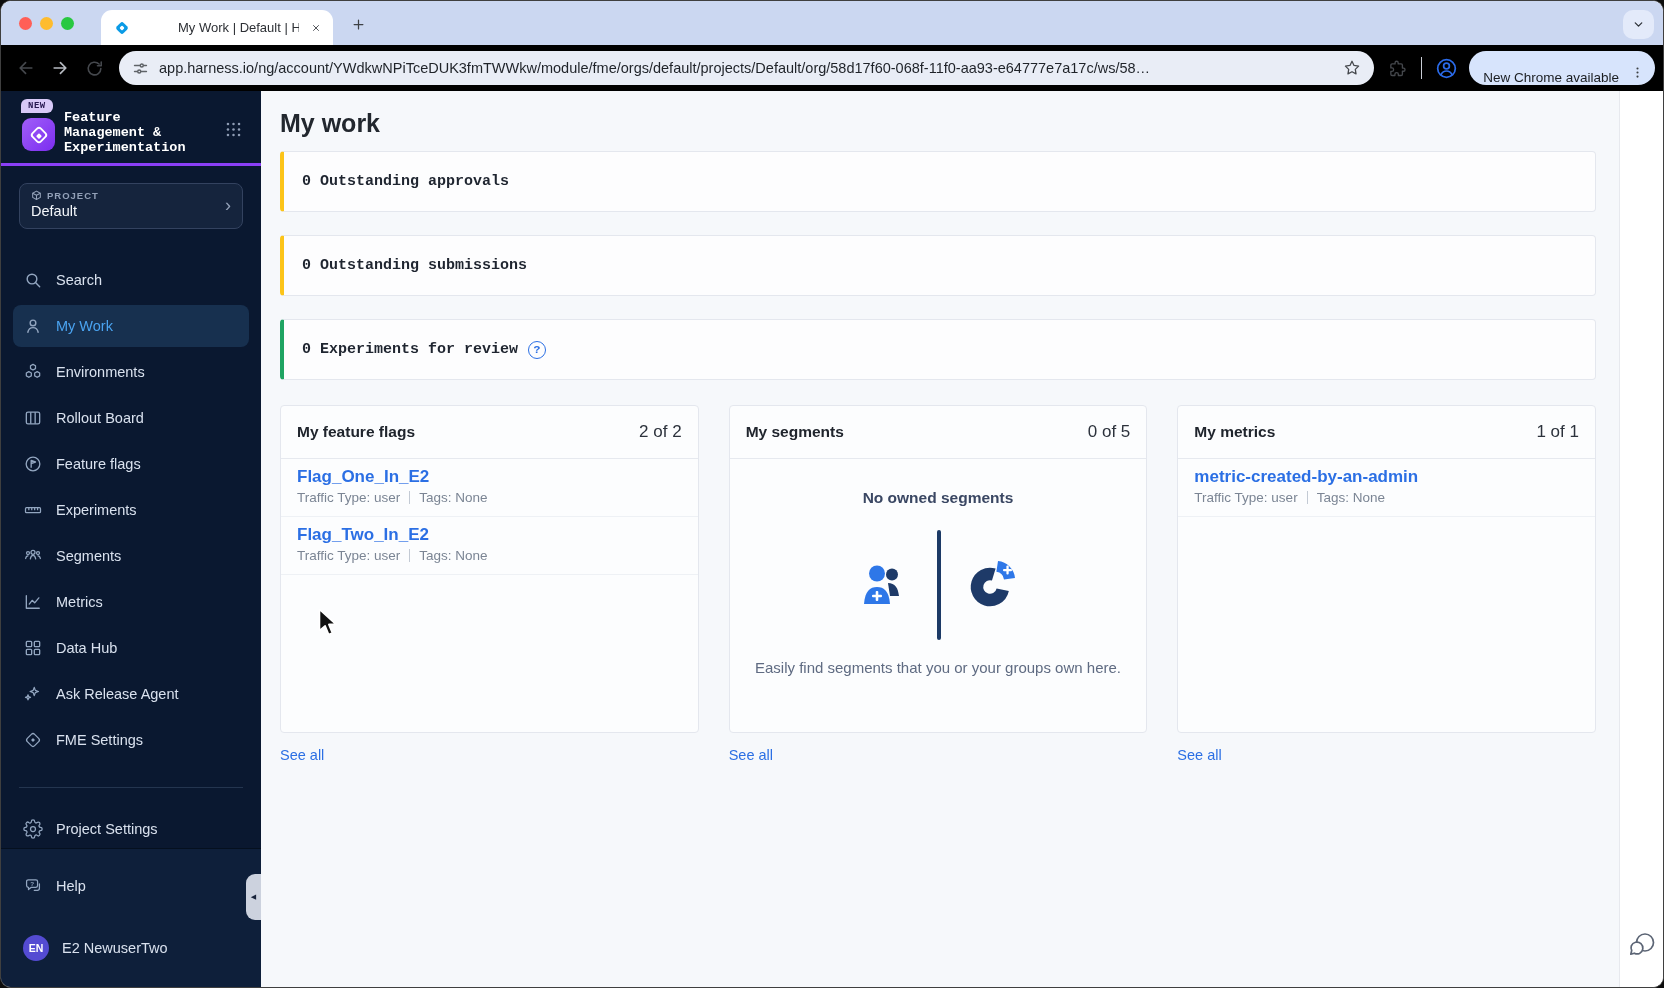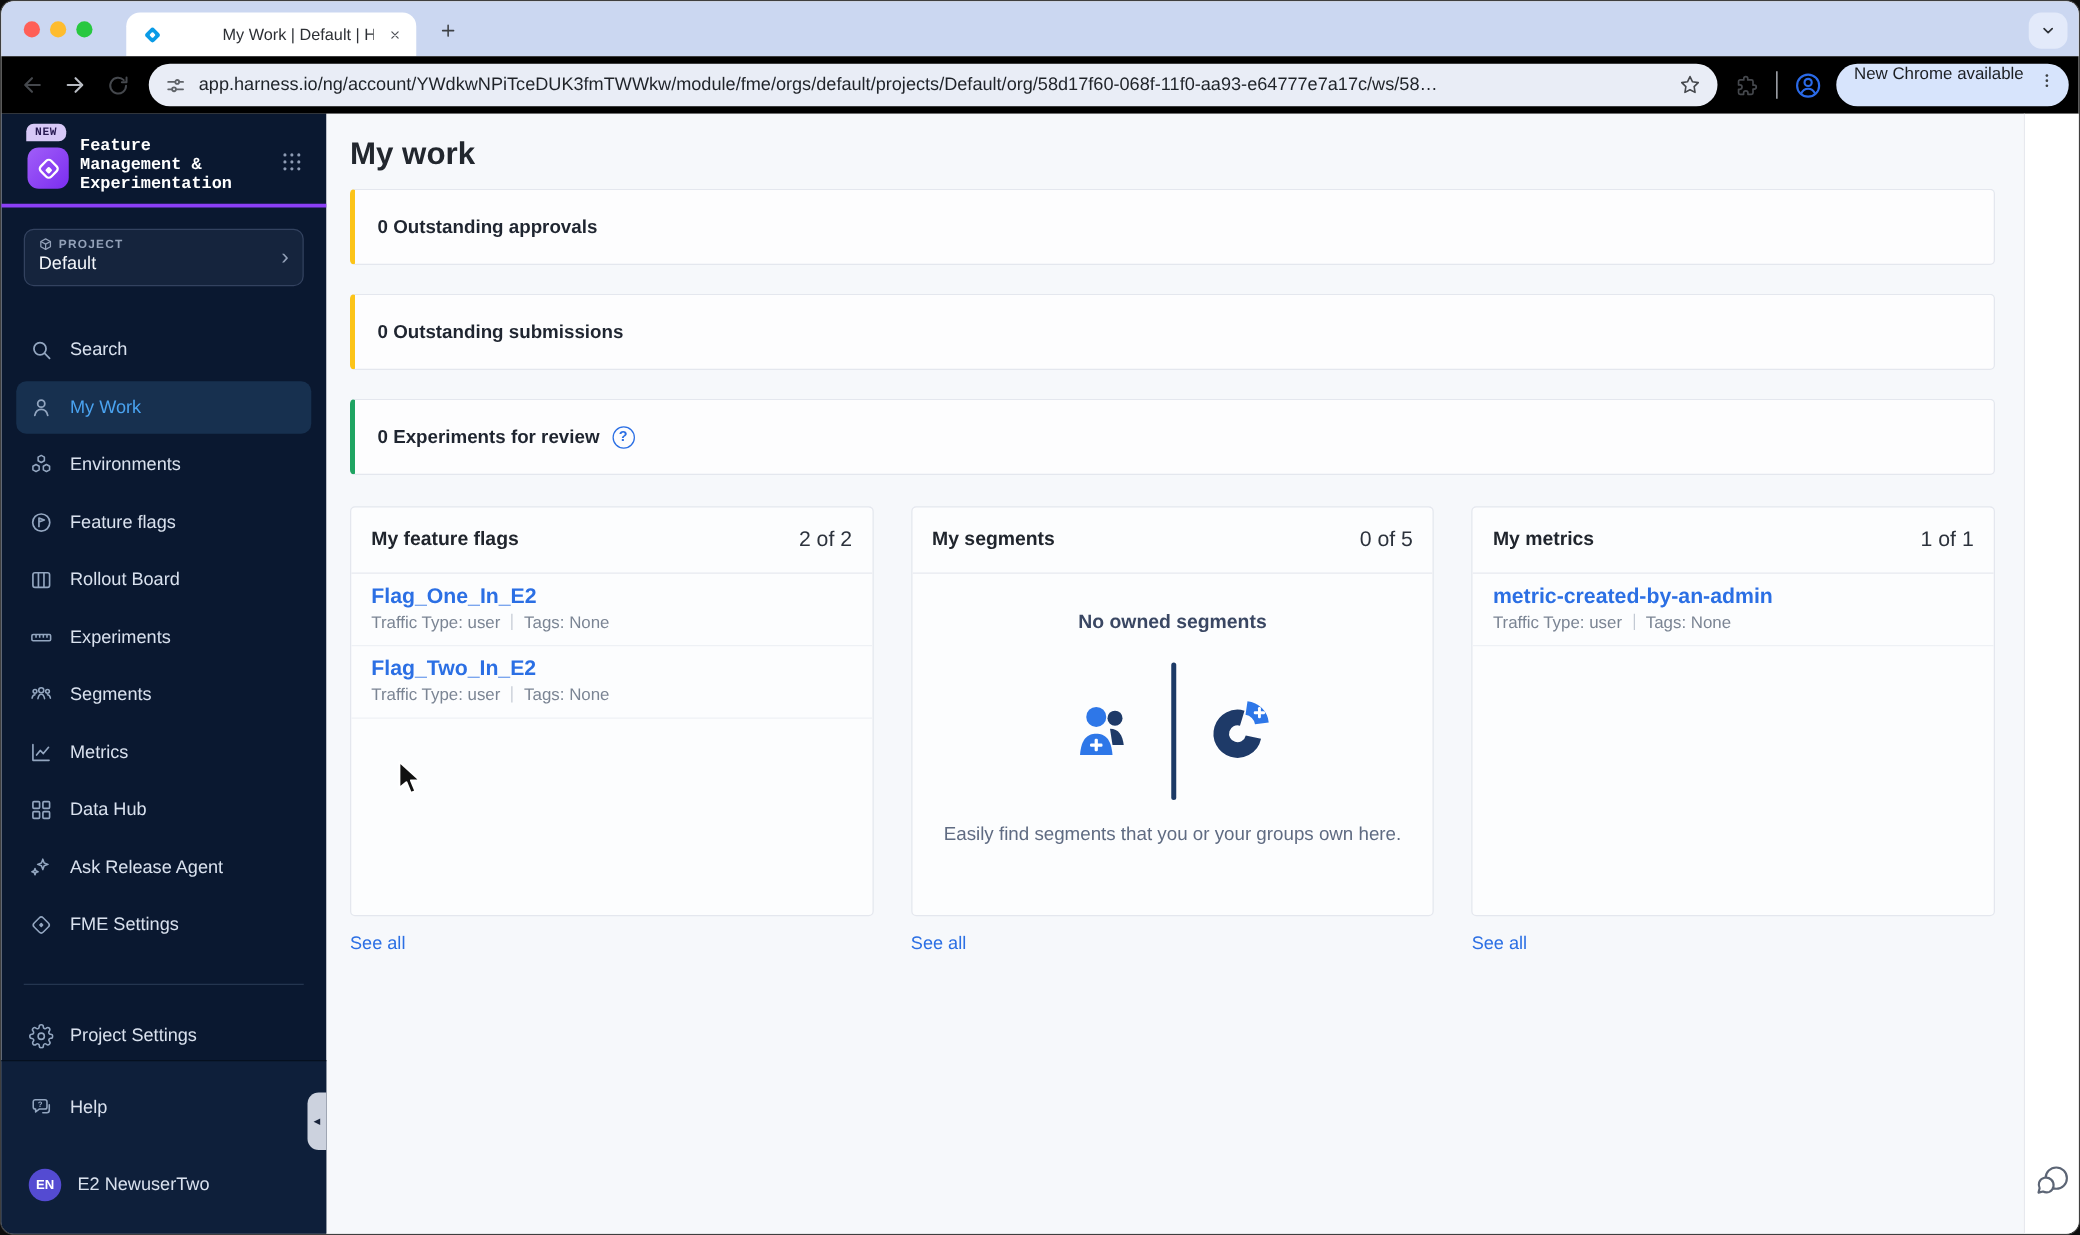--- a/index.html
+++ b/index.html
@@ -16,21 +16,21 @@
   .tab-close { width:18px; height:18px; display:flex; align-items:center; justify-content:center; border-radius:50%; cursor:pointer; }
   .newtab { position:absolute; left:346px; top:12px; width:22px; height:22px; display:flex; align-items:center; justify-content:center; cursor:pointer; }
   .tabsearch { position:absolute; right:9px; top:9px; width:31px; height:29px; border-radius:10px; background:#e3eafa; display:flex; align-items:center; justify-content:center; cursor:pointer; }
 
   
   .toolbar { position:absolute; top:44px; left:0; right:0; height:46px; background:#000000; display:flex; align-items:center; padding:0 8px; }
   .tb-btn { width:34px; height:34px; display:flex; align-items:center; justify-content:center; border-radius:50%; cursor:pointer; flex-shrink:0; }
   .urlbar { flex:1; height:34px; margin:0 6px 0 8px; background:#e9edf6; border-radius:17px; display:flex; align-items:center; padding:0 8px 0 13px; gap:10px; min-width:0; }
   .url-text { flex:1; font-size:14.5px; color:#1f2329; white-space:nowrap; overflow:hidden; }
   .tb-divider { width:1px; height:22px; background:#c9cdd5; margin:0 7px; flex-shrink:0; }
-  .update-pill { height:34px; border-radius:17px; background:#d7e4fc; display:flex; align-items:flex-start; padding:0 5px 0 14px; gap:5px; margin-left:6px; cursor:pointer; flex-shrink:0; }
+  .update-pill { height:34px; border-radius:17px; background:#d7e4fc; display:flex; align-items:flex-end; padding:0 5px 0 14px; gap:5px; margin-left:6px; cursor:pointer; flex-shrink:0; }
   .update-pill .lbl { font-size:13.5px; font-weight:500; color:#1b1e22; white-space:nowrap; }
 
   
   .app { position:absolute; top:90px; left:0; right:0; bottom:0; display:flex; }
 
   
   .sidebar { width:260px; flex-shrink:0; background:#0a1830; position:relative; color:#d9e1ee; }
   .mod-header { position:relative; height:75px; border-bottom:3px solid #8b3ff6;font-family:Liberation Mono, monospace; }
   .new-badge { position:absolute; left:20px; top:8px; background:#d8c9f7; color:#281a52; font-size:9px; font-weight:700; letter-spacing:.5px; padding:2px 7px; border-radius:6px 6px 6px 0; }
   .mod-logo { position:absolute; left:21px; top:27px; width:33px; height:33px; border-radius:9px; background:linear-gradient(135deg,#a15ef8,#7b2df0); display:flex; align-items:center; justify-content:center; }
@@ -48,21 +48,21 @@
   .nav-divider { margin:26px 18px 0; border-top:1px solid #24354f; }
   .proj-settings { margin:20px 12px 0; }
   .sidebar-bottom { position:absolute; left:0; right:0; bottom:0; height:139px; background:#0e1f3a; border-top:1px solid #05101f; padding:16px 12px 0; }
   .user-row { margin-top:20px; }
   .avatar { width:26px; height:26px; border-radius:50%; background:#544bd2; color:#fff; font-size:10.5px; font-weight:700; display:flex; align-items:center; justify-content:center; flex-shrink:0; }
   .collapse-handle { position:absolute; right:0; top:783px; width:15px; height:46px; background:#ccd2de; border-radius:9px 0 0 9px; display:flex; align-items:center; justify-content:center; font-size:7px; color:#17233a; cursor:pointer; z-index:5; }
 
   
   .content { flex:1; background:#f6f8fb; padding:18px 23px 0 19px; min-width:0; }
   .page-title { font-size:25px; font-weight:700; color:#22272e; line-height:28px; margin-bottom:14px; }
-  .banner { height:61px; margin-bottom:23px; background:#fdfdfe; border:1px solid #e4e7ee; border-left-width:4px; border-radius:4px; display:flex; align-items:center; padding:0 18px; gap:10px; font-size:15px; font-weight:600; color:#1f2530; cursor:pointer; }
+  .banner { height:61px; margin-bottom:23px; background:#fdfdfe; border:1px solid #e4e7ee; border-left-width:4px; border-radius:4px; display:flex; align-items:center; padding:0 18px; gap:10px; font-size:15px; font-weight:600; color:#1f2530; cursor:pointer;font-family:Liberation Mono, monospace; }
   .banner.yellow { border-left-color:#fcc419; }
   .banner.green  { border-left-color:#1fa462; margin-bottom:25px; }
   .qmark { width:18px; height:18px; border:1.5px solid #2b6fe4; border-radius:50%; color:#2b6fe4; font-size:11.5px; font-weight:700; display:flex; align-items:center; justify-content:center; cursor:pointer; }
   .cards { display:grid; grid-template-columns:repeat(3,1fr); gap:30px; }
   .card { background:#fcfdfe; border:1px solid #e4e7ee; border-radius:4px; height:328px; overflow:hidden; }
   .card-head { height:53px; display:flex; align-items:center; justify-content:space-between; padding:0 16px; border-bottom:1px solid #e6e9ef; }
   .card-title { font-size:15.5px; font-weight:700; color:#20252d; }
   .card-count { font-size:17px; color:#2c323c; }
   .item { padding:8px 16px 9px; border-bottom:1px solid #eef1f5; }
   .item-name { color:#2b6fe4; font-weight:700; font-size:17px; line-height:20px; text-decoration:none; display:inline-block; cursor:pointer; }
@@ -231,32 +231,32 @@
         </li>
         <li class="nav-item">
           <svg class="icon20" viewBox="0 0 24 24" fill="none" stroke="currentColor" stroke-width="1.5" stroke-linejoin="round">
               <path d="M12 2.8l3 1.7v3.4l-3 1.7-3-1.7V4.5z"></path>
               <path d="M7 11.5l3 1.7v3.4l-3 1.7-3-1.7v-3.4z"></path>
               <path d="M17 11.5l3 1.7v3.4l-3 1.7-3-1.7v-3.4z"></path>
             </svg>
           <span class="nav-label">Environments</span>
         </li>
         <li class="nav-item">
+          <svg class="icon20" viewBox="0 0 24 24" fill="none" stroke="currentColor" stroke-width="1.6">
+              <rect x="4" y="5" width="16" height="14" rx="2"></rect>
+              <path d="M9.3 5v14M14.6 5v14"></path>
+            </svg>
+          <span class="nav-label">Rollout Board</span>
+        </li>
+        <li class="nav-item">
           <svg class="icon20" viewBox="0 0 24 24" fill="none" stroke="currentColor" stroke-width="1.6" stroke-linejoin="round">
               <circle cx="12" cy="12" r="8.2"></circle>
               <path d="M9.8 16.5V7.8l5.2 1.8-5.2 1.8"></path>
             </svg>
           <span class="nav-label">Feature flags</span>
-        </li>
-        <li class="nav-item">
-          <svg class="icon20" viewBox="0 0 24 24" fill="none" stroke="currentColor" stroke-width="1.6">
-              <rect x="4" y="5" width="16" height="14" rx="2"></rect>
-              <path d="M9.3 5v14M14.6 5v14"></path>
-            </svg>
-          <span class="nav-label">Rollout Board</span>
         </li>
         <li class="nav-item">
           <svg class="icon20" viewBox="0 0 24 24" fill="none" stroke="currentColor" stroke-width="1.5">
               <rect x="3" y="9.2" width="18" height="6" rx="1.2"></rect>
               <path d="M7 9.2v3M10.5 9.2v3M14 9.2v3M17.5 9.2v3"></path>
             </svg>
           <span class="nav-label">Experiments</span>
         </li>
         <li class="nav-item">
           <svg class="icon20" viewBox="0 0 24 24" fill="none" stroke="currentColor" stroke-width="1.5" stroke-linecap="round">

